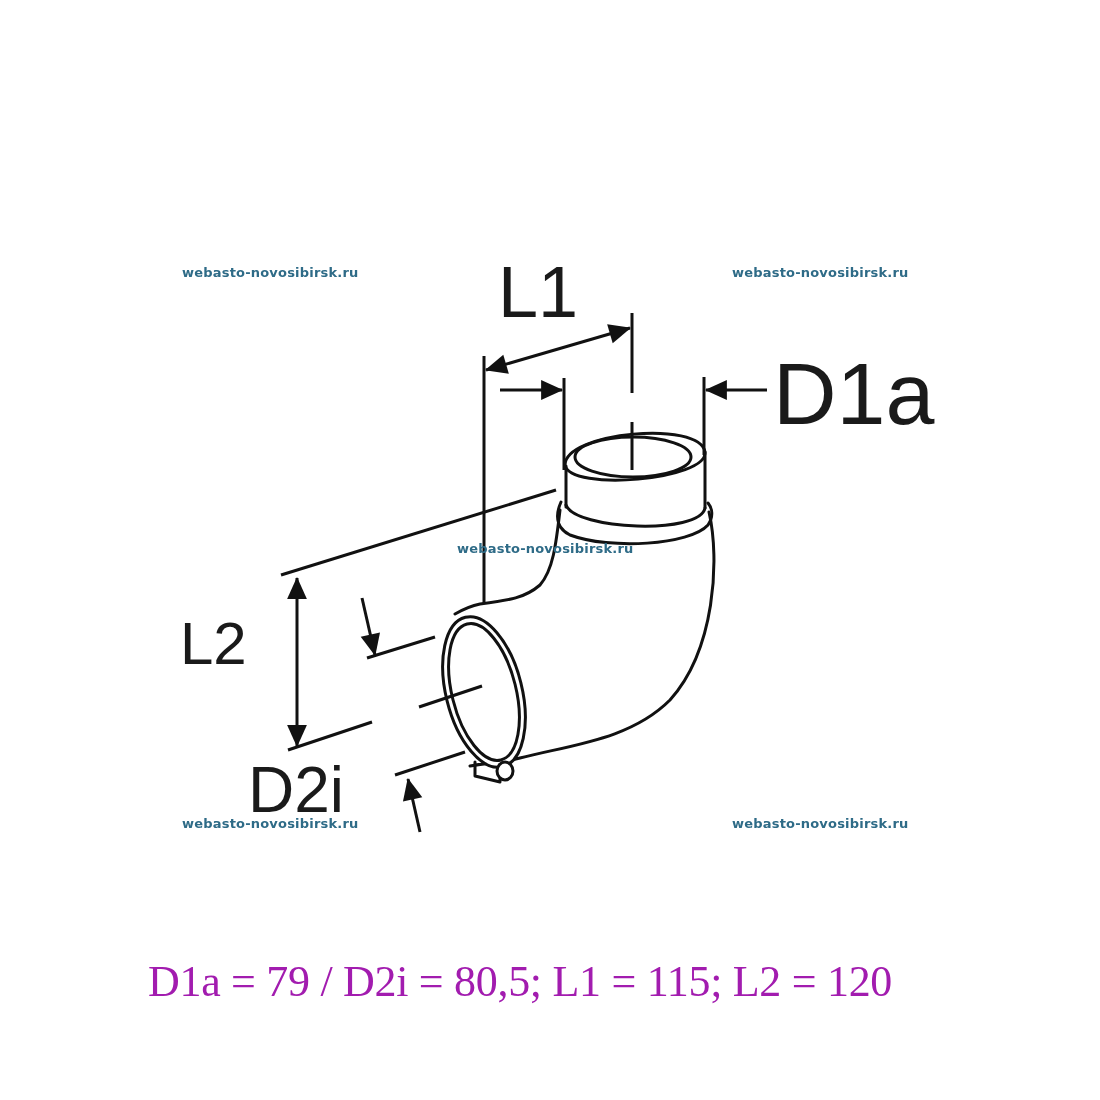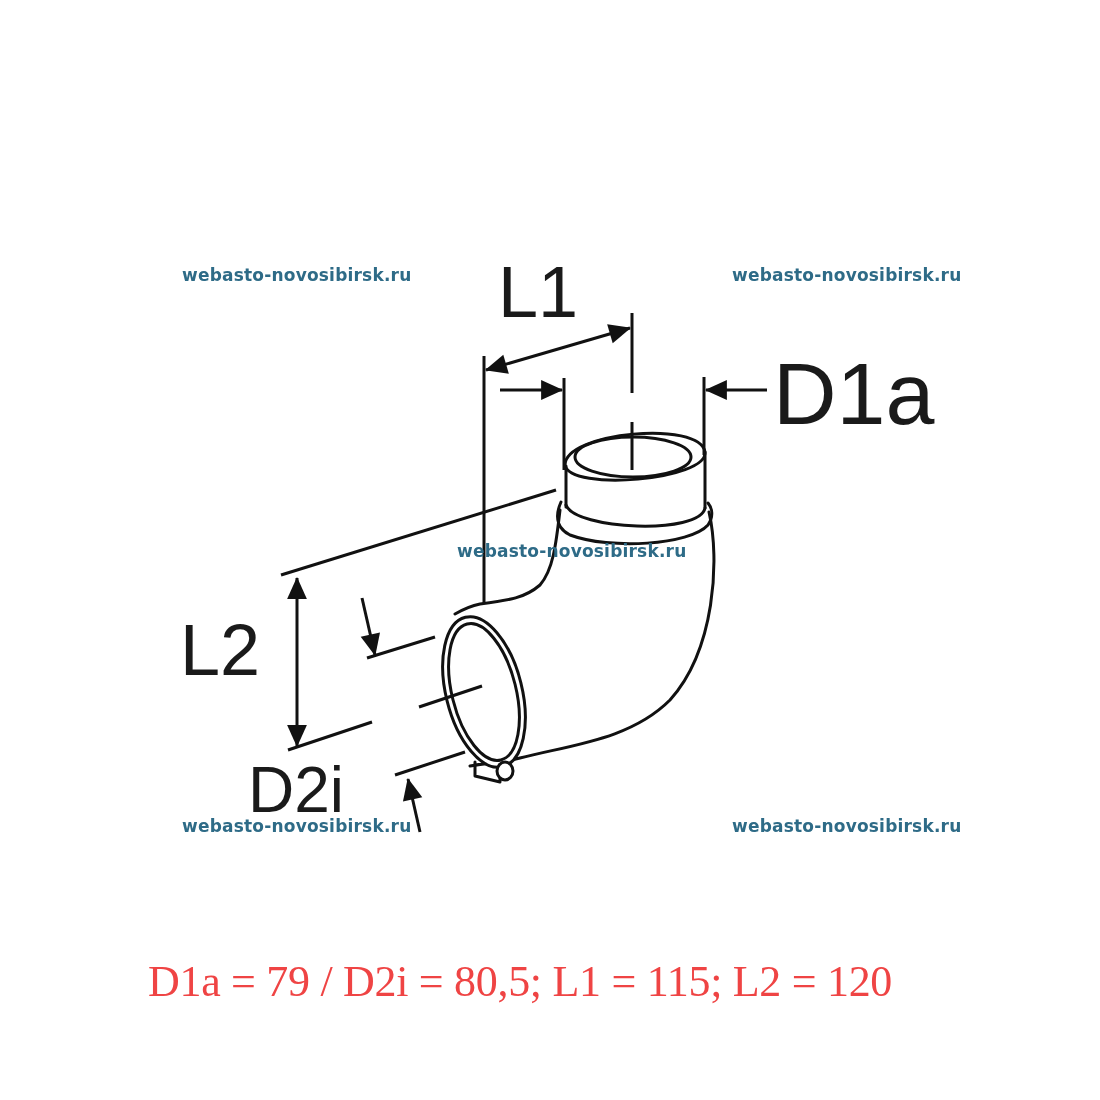--- a/index.html
+++ b/index.html
@@ -1,20 +1,20 @@
 <!DOCTYPE html>
 <html><head>
 <meta charset="utf-8">
 <style>
   html, body { margin:0; padding:0; background:#ffffff; }
   body { width:1100px; height:1100px; position:relative; overflow:hidden; font-family:"Liberation Sans", sans-serif; }
   #drawing { position:absolute; left:0; top:0; width:1100px; height:1100px; }
-  .wm { position:absolute; font-family:"DejaVu Sans", sans-serif; font-weight:bold; font-size:17px; color:#2e6b87; letter-spacing:0.2px; white-space:nowrap; }
+  .wm { position:absolute; font-family:"DejaVu Sans", sans-serif; font-weight:bold; font-size:13px; color:#2e6b87; letter-spacing:0.2px; white-space:nowrap; }
   .lbl { position:absolute; font-family:"Liberation Sans", sans-serif; color:#1a1a1a; line-height:1; white-space:nowrap; }
-  #caption { position:absolute; left:148px; top:956px; font-family:"Liberation Serif", serif; font-size:44px; color:#ef4444; white-space:nowrap; letter-spacing:-0.3px; }
+  #caption { position:absolute; left:148px; top:956px; font-family:"Liberation Serif", serif; font-size:44px; color:#a21caf; white-space:nowrap; letter-spacing:-0.3px; }
 </style>
 </head>
 <body>
 
 <svg id="drawing" viewBox="0 0 1100 1100" xmlns="http://www.w3.org/2000/svg">
   <defs>
     <marker id="arr" viewBox="0 0 10 10" refX="9" refY="5" markerWidth="9" markerHeight="9" orient="auto-start-reverse" markerUnits="userSpaceOnUse">
       <path d="M0,1 L10,5 L0,9 z" fill="#111"></path>
     </marker>
     <marker id="arrBig" viewBox="0 0 10 10" refX="9.5" refY="5" markerWidth="26" markerHeight="22" orient="auto-start-reverse" markerUnits="userSpaceOnUse">
@@ -67,21 +67,21 @@
     <line x1="419" y1="707" x2="482" y2="686"></line>
     <line x1="395" y1="775" x2="465" y2="752"></line>
 
     <line x1="362" y1="598" x2="375" y2="655" marker-end="url(#arrBig)"></line>
     <line x1="420" y1="832" x2="408" y2="779" marker-end="url(#arrBig)"></line>
   </g>
 </svg>
 
 <div class="lbl" style="left:498px; top:256px; font-size:72px;">L1</div>
 <div class="lbl" style="left:773px; top:350px; font-size:88px;">D1a</div>
-<div class="lbl" style="left:180px; top:614px; font-size:72px;">L2</div>
+<div class="lbl" style="left:180px; top:614px; font-size:60px;">L2</div>
 <div class="lbl" style="left:248px; top:758px; font-size:64px; height:80px; overflow:hidden;">D2i</div>
 
 <div class="wm" style="left:182px; top:265px;">webasto-novosibirsk.ru</div>
 <div class="wm" style="left:732px; top:265px;">webasto-novosibirsk.ru</div>
 <div class="wm" style="left:457px; top:541px;">webasto-novosibirsk.ru</div>
 <div class="wm" style="left:182px; top:816px;">webasto-novosibirsk.ru</div>
 <div class="wm" style="left:732px; top:816px;">webasto-novosibirsk.ru</div>
 
 <div id="caption">D1a = 79 / D2i = 80,5; L1 = 115; L2 = 120</div>
 

